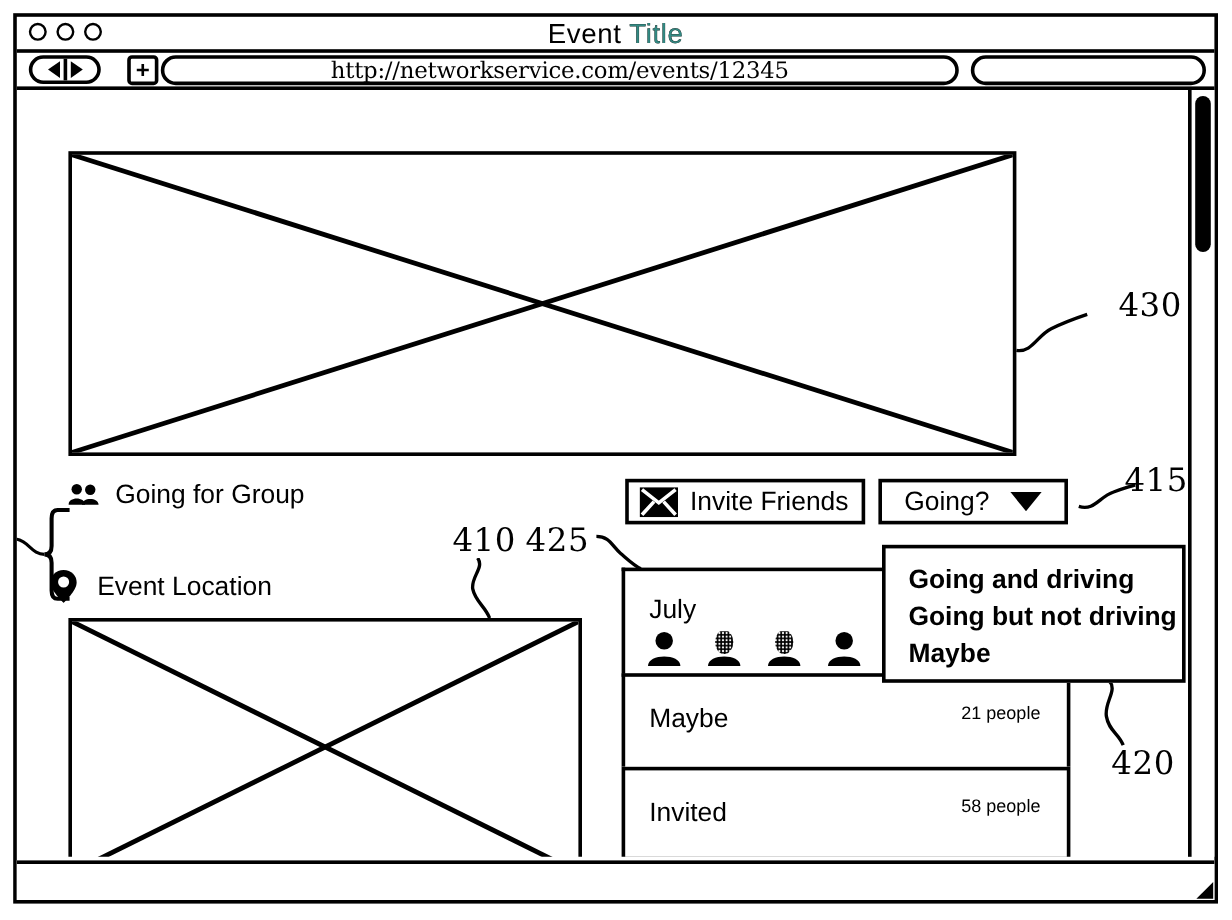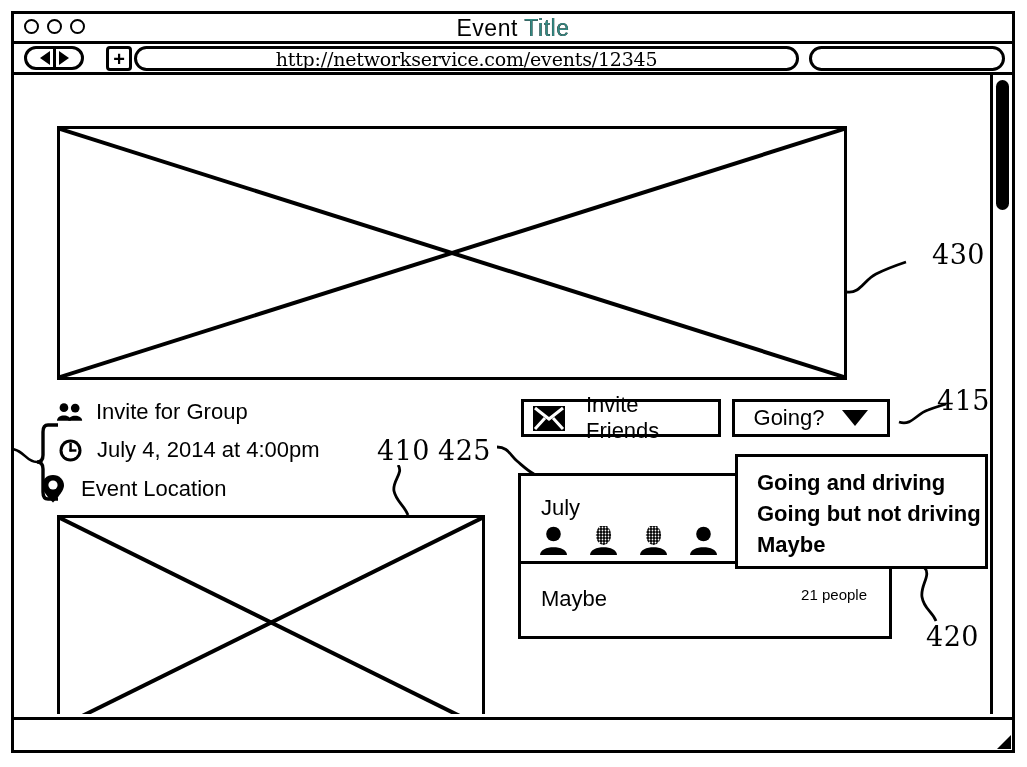--- a/index.html
+++ b/index.html
@@ -72,21 +72,21 @@
   .ph svg{position:absolute;left:0;top:0;width:100%;height:100%;}
 
   
   .meta-row{position:absolute;display:flex;align-items:center;gap:13px;}
   .meta-label{font-size:22px;line-height:22px;}
   .ico{width:26px;height:24px;display:flex;align-items:center;justify-content:flex-start;}
 
   
   .btn{position:absolute;border:3px solid #000;box-sizing:border-box;background:#fff;
        display:flex;align-items:center;}
-  #invite-btn{left:518px;top:385px;width:200px;height:38px;padding-left:9px;gap:19px;}
+  #invite-btn{left:518px;top:385px;width:200px;height:38px;padding-left:9px;gap:8px;}
   #invite-label{font-size:22px;}
   #going-btn{left:729px;top:385px;width:158px;height:38px;
      justify-content:center;gap:18px;}
   #going-label{font-size:22px;}
   .caret{width:0;height:0;border-left:13px solid transparent;
      border-right:13px solid transparent;border-top:16px solid #000;}
 
   
   #attendee-list{position:absolute;left:515px;top:459px;width:374px;}
   .att-row{position:relative;border:3px solid #000;border-bottom-width:0;
@@ -160,34 +160,23 @@
 
     <div class="meta-row" style="left:43px;top:325px;">
       <span class="ico">
         <svg width="30" height="22" viewBox="0 0 30 22">
           <circle cx="8" cy="6" r="5" fill="#000"></circle>
           <path d="M0 21 C0 13, 16 13, 16 21 Z" fill="#000"></path>
           <circle cx="21" cy="6.5" r="5" fill="#000"></circle>
           <path d="M13 21 C13 13.5, 29 13.5, 29 21 Z" fill="#000"></path>
         </svg>
       </span>
-      <span class="meta-label">Invite for Group</span>
-    </div>
-
-    <div class="meta-row" style="left:44px;top:363px;">
-      <span class="ico">
-        <svg width="25" height="25" viewBox="0 0 25 25">
-          <circle cx="12.5" cy="12.5" r="11" fill="#000"></circle>
-          <circle cx="12.5" cy="12.5" r="8" fill="#fff"></circle>
-          <rect x="11.4" y="5" width="2.4" height="8.5" fill="#000"></rect>
-          <rect x="11.4" y="11.3" width="7" height="2.4" fill="#000"></rect>
-        </svg>
-      </span>
-      <span class="meta-label">July 4, 2014 at 4:00pm</span>
-    </div>
+      <span class="meta-label">Going for Group</span>
+    </div>
+
 
     <div class="meta-row" style="left:28px;top:402px;">
       <span class="ico">
         <svg width="22" height="28" viewBox="0 0 22 28">
           <path d="M11 0 C4.5 0, 0 5, 0 10.5 C0 17, 11 27.5, 11 27.5 C11 27.5, 22 17, 22 10.5 C22 5, 17.5 0, 11 0 Z" fill="#000"></path>
           <circle cx="11" cy="10" r="4.6" fill="#fff"></circle>
         </svg>
       </span>
       <span class="meta-label">Event Location</span>
     </div>
@@ -263,20 +252,24 @@
             </svg>
           </span>
         </div>
       </div>
 
       <div class="att-row" id="row-maybe">
         <span class="att-name">Maybe</span>
         <span class="att-count">21 people</span>
       </div>
 
+      <div class="att-row" id="row-invited">
+        <span class="att-name">Invited</span>
+        <span class="att-count">58 people</span>
+      </div>
     </div>
 
     <div id="going-menu" style="left:721px;top:379px;">
       <div class="menu-item">Going and driving</div>
       <div class="menu-item">Going but not driving</div>
       <div class="menu-item">Maybe</div>
     </div>
 
     <svg class="leader" style="left:832px;top:175px;width:92px;height:45px;">
       <path d="M1 42 C14 44, 18 30, 30 24 C42 18, 48 16, 60 12" fill="none" stroke="#000" stroke-width="2.8"></path>

